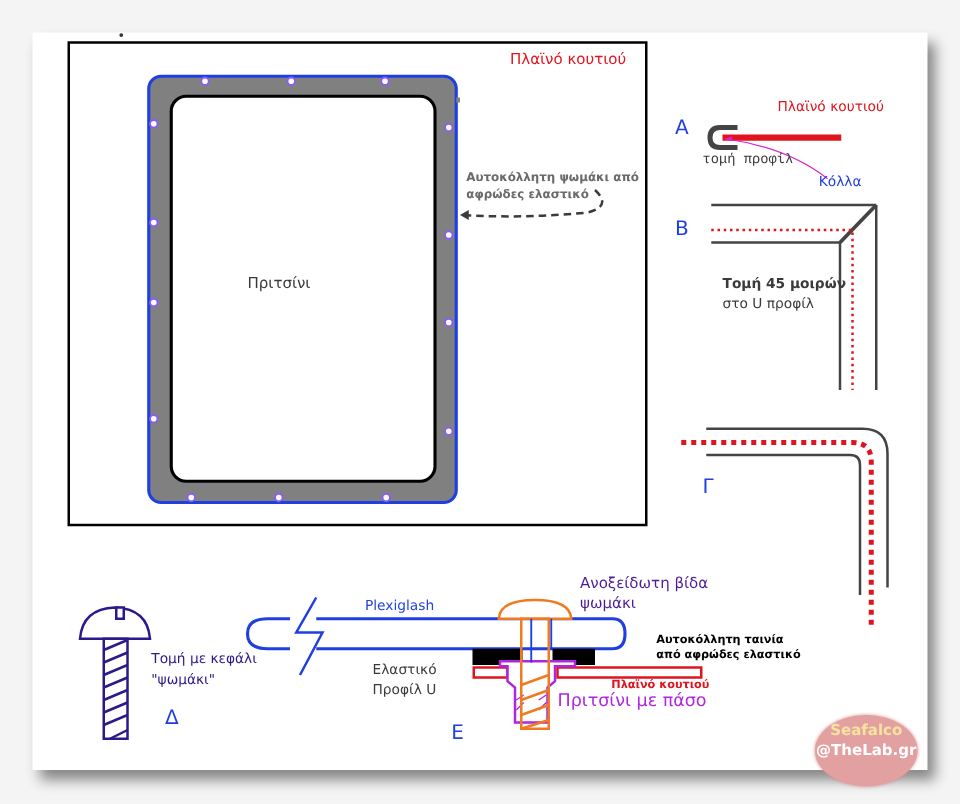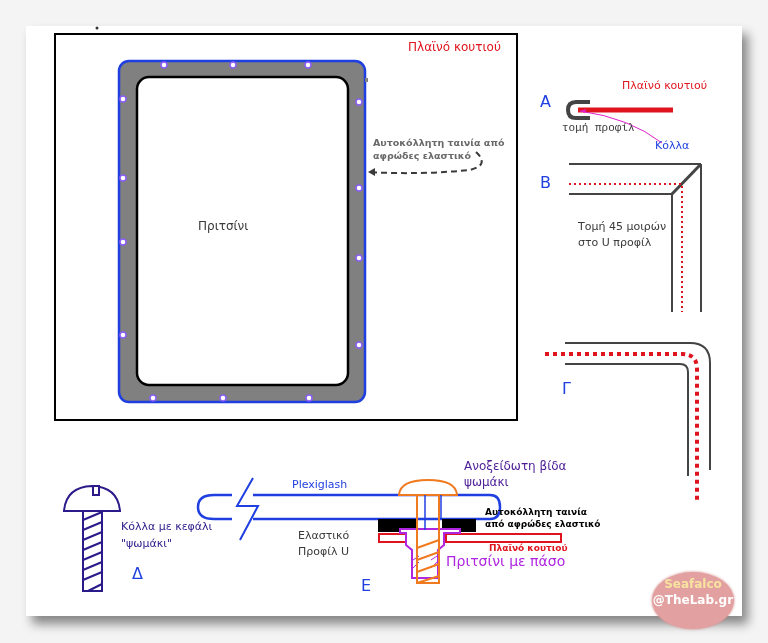--- a/index.html
+++ b/index.html
@@ -15,21 +15,21 @@
   }
   svg.canvas { position: absolute; left: 0; top: 0; }
   .lbl { position: absolute; white-space: nowrap; line-height: 1.25; }
   .red { color: #e0141e; }
   .blue { color: #1f3fe0; }
   .grey { color: #6a6a6a; }
   .dark { color: #3a3a3a; }
   .navy { color: #2a1a8a; }
   .orange { color: #4c1d95; }
   .purple { color: #b026e0; }
-  .black { color: #000; }
+  .black { color: #000; margin-left: 40px; }
   .watermark {
     position: absolute; left: 652px; top: 572px; width: 82px; height: 57px;
     border-radius: 50%;
     background: #e3a0a0;
     box-shadow: 0 0 3px #d48a8a;
     text-align: center; font-weight: bold; font-size: 12px; line-height: 16px;
     padding-top: 4px; box-sizing: border-box;
   }
   .wm1 { color: #f7e3a0; display: block; }
   .wm2 { color: #ffffff; display: block; }
@@ -117,36 +117,36 @@
 
     <path d="M 399 495 Q 400 480 428 480 Q 456 480 457 495 Z" fill="#fff" stroke="#f07a20" stroke-width="2"></path>
     <rect x="417" y="495" width="22" height="88" fill="none" stroke="#f07a20" stroke-width="2"></rect>
     <path d="M 417 548 L 439 540 M 417 560 L 439 552 M 417 572 L 439 564 M 417 583 L 439 576" stroke="#f07a20" stroke-width="2"></path>
     <line x1="425" y1="495" x2="425" y2="530" stroke="#1f3fe0" stroke-width="1.5"></line>
     <line x1="441" y1="495" x2="441" y2="519" stroke="#1f3fe0" stroke-width="1.5"></line>
   </g>
 </svg>
 
 <div class="lbl red" style="left:408px;top:40px;font-size:12px;">Πλαϊνό κουτιού</div>
-<div class="lbl grey" style="left:373px;top:137px;font-size:9.5px;font-weight:bold;">Αυτοκόλλητη ταινία από</div>
+<div class="lbl grey" style="left:373px;top:137px;font-size:9.5px;font-weight:bold;">Αυτοκόλλητη ψωμάκι από</div>
 <div class="lbl grey" style="left:373px;top:150px;font-size:9.5px;font-weight:bold;">αφρώδες ελαστικό</div>
 <div class="lbl dark" style="left:198px;top:219px;font-size:12px;">Πριτσίνι</div>
 
 <div class="lbl blue" style="left:540px;top:92px;font-size:16px;">A</div>
 <div class="lbl red" style="left:622px;top:79px;font-size:11px;">Πλαϊνό κουτιού</div>
 <div class="lbl dark" style="left:562px;top:122px;font-size:11px;font-family:Liberation Mono, monospace;">τομή προφίλ</div>
 <div class="lbl blue" style="left:655px;top:139px;font-size:11px;">Κόλλα</div>
 
 <div class="lbl blue" style="left:540px;top:173px;font-size:16px;">B</div>
-<div class="lbl dark" style="left:578px;top:220px;font-size:11px;">Τομή 45 μοιρών</div>
+<div class="lbl dark" style="left:578px;top:220px;font-size:11px;font-weight:bold;">Τομή 45 μοιρών</div>
 <div class="lbl dark" style="left:578px;top:236px;font-size:11px;text-align:center;">στο U προφίλ</div>
 
 <div class="lbl blue" style="left:562px;top:379px;font-size:16px;">Γ</div>
 
-<div class="lbl navy" style="left:121px;top:520px;font-size:11px;">Κόλλα με κεφάλι</div>
+<div class="lbl navy" style="left:121px;top:520px;font-size:11px;">Τομή με κεφάλι</div>
 <div class="lbl navy" style="left:121px;top:537px;font-size:11px;">"ψωμάκι"</div>
 <div class="lbl blue" style="left:132px;top:564px;font-size:16px;">Δ</div>
 
 <div class="lbl blue" style="left:292px;top:478px;font-size:11px;">Plexiglash</div>
 <div class="lbl dark" style="left:298px;top:529px;font-size:11px;text-align:right;">Ελαστικό</div>
 <div class="lbl dark" style="left:298px;top:545px;font-size:11px;">Προφίλ U</div>
 <div class="lbl blue" style="left:361px;top:576px;font-size:16px;">E</div>
 <div class="lbl orange" style="left:464px;top:459px;font-size:12px;">Ανοξείδωτη βίδα</div>
 <div class="lbl orange" style="left:464px;top:475px;font-size:12px;">ψωμάκι</div>
 <div class="lbl black" style="left:485px;top:507px;font-size:9px;font-weight:bold;">Αυτοκόλλητη ταινία</div>

